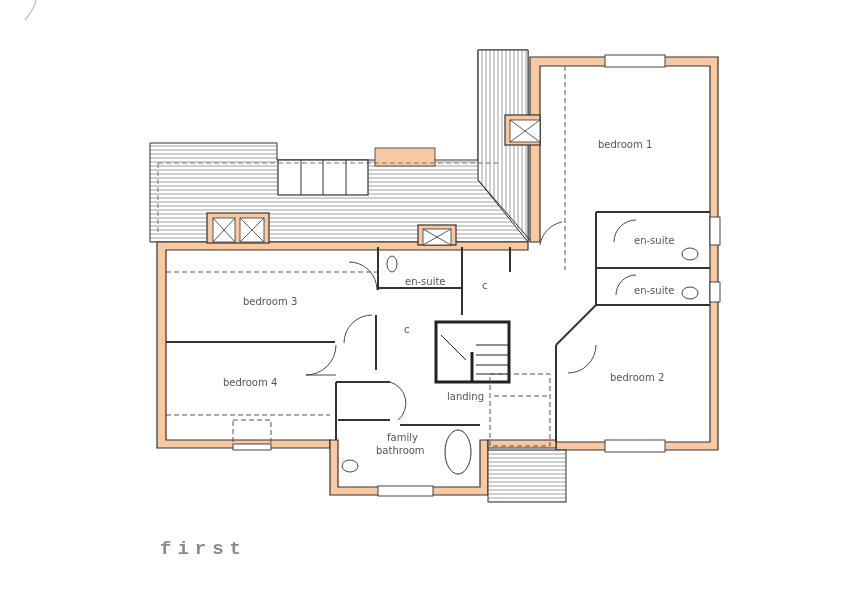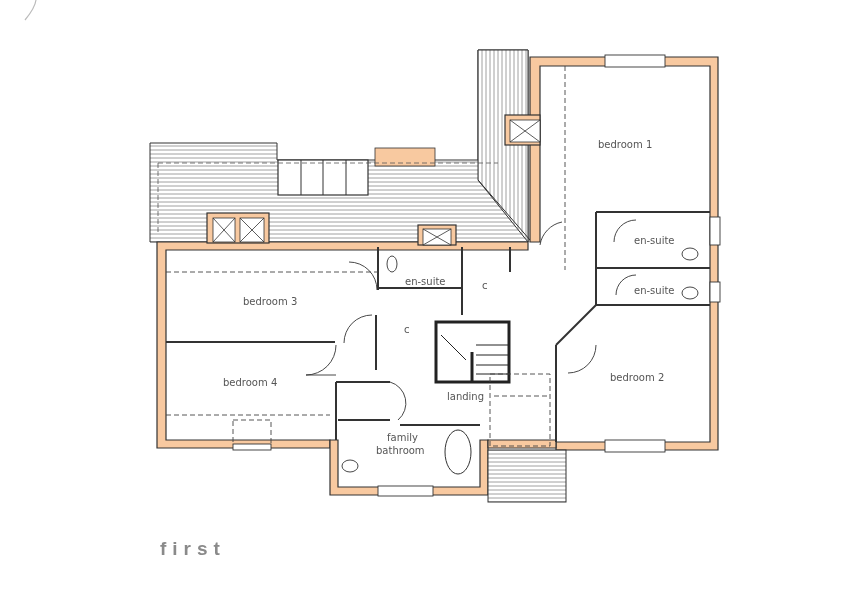--- a/index.html
+++ b/index.html
@@ -1,19 +1,19 @@
 <!DOCTYPE html>
 <html><head>
 <meta charset="utf-8">
 <style>
   html, body { margin:0; padding:0; background:#ffffff; }
   body { width:842px; height:595px; position:relative; overflow:hidden; font-family:"DejaVu Sans", sans-serif; }
   #plan { position:absolute; left:0; top:0; }
   .room-label { font-family:"DejaVu Sans", sans-serif; font-size:10px; fill:#555; }
-  .floor-label { position:absolute; left:160px; top:538px; font-family:Liberation Sans, sans-serif; font-size:19px; letter-spacing:6px; color:#8a8a8a; font-weight:bold; }
+  .floor-label { position:absolute; left:160px; top:538px; font-family:Liberation Mono, monospace; font-size:19px; letter-spacing:6px; color:#8a8a8a; font-weight:bold; }
 </style>
 </head>
 <body>
 
 <svg id="plan" width="842" height="595" viewBox="0 0 842 595" xmlns="http://www.w3.org/2000/svg">
   <defs>
     <pattern id="hhatch" width="6" height="4" patternUnits="userSpaceOnUse">
       <rect width="6" height="4" fill="#fff"></rect>
       <line x1="0" y1="2" x2="6" y2="2" stroke="#888" stroke-width="0.8"></line>
     </pattern>

